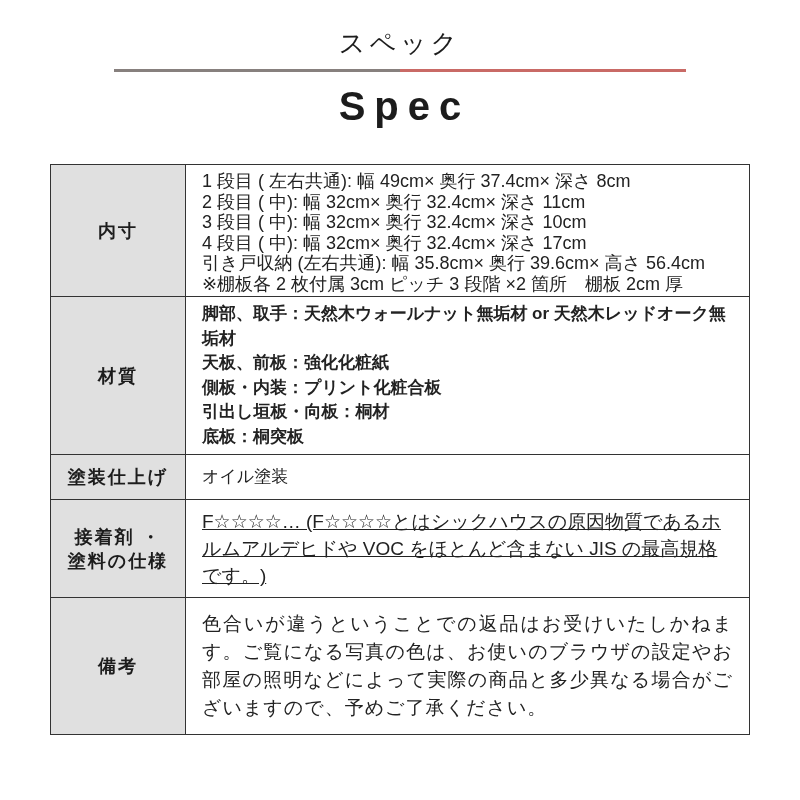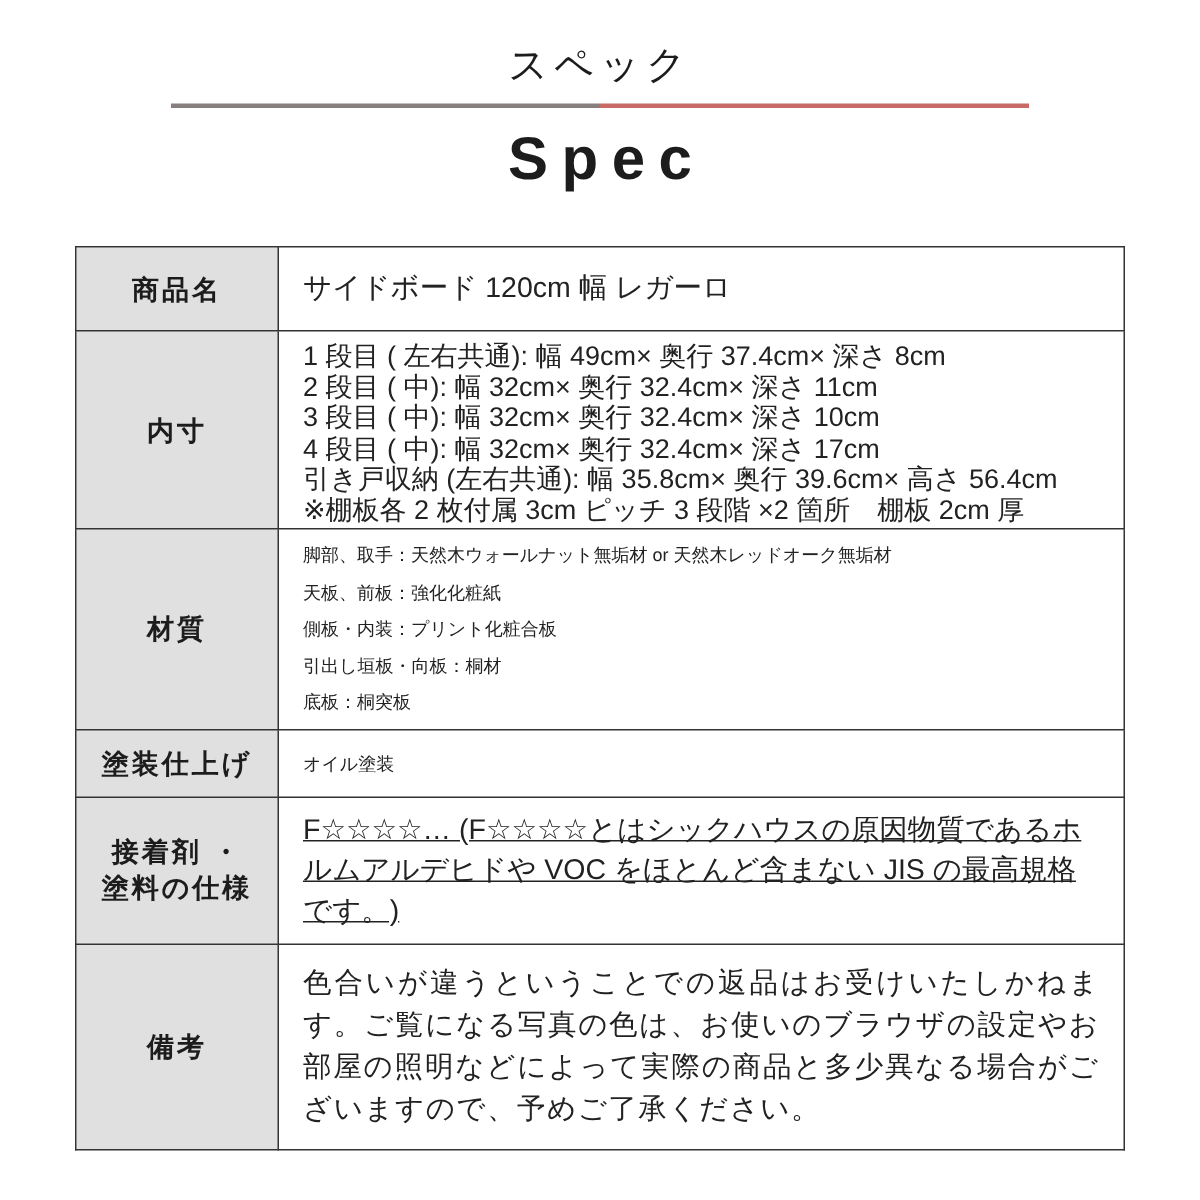--- a/index.html
+++ b/index.html
@@ -75,23 +75,23 @@
   }
 
   
   tr.row-product  { height: 56px; }
   tr.row-product td { font-size: 19px; }
   tr.row-size     { height: 60px; }
   tr.row-size td  { font-size: 19px; }
   tr.row-inner    { height: 130px; }
   tr.row-inner td { font-size: 18px; line-height: 20.5px; padding-top: 6px; padding-bottom: 2px; }
   tr.row-material { height: 125px; }
-  tr.row-material td { font-size: 12px; line-height: 24.5px; padding-top: 5px; padding-bottom: 5px; }
+  tr.row-material td { font-size: 17px; line-height: 24.5px; padding-top: 5px; padding-bottom: 5px; font-weight: bold; }
   tr.row-finish   { height: 45px; }
-  tr.row-finish td { font-size: 12px; }
+  tr.row-finish td { font-size: 17px; }
   tr.row-glue     { height: 68px; }
   tr.row-glue td  { font-size: 19px; line-height: 27px; text-decoration: underline; }
   tr.row-notes    { height: 137px; }
   tr.row-notes td {
     font-size: 19px;
     line-height: 28px;
     letter-spacing: 1px;
     text-align: justify;
   }
 </style>
@@ -104,24 +104,20 @@
     <h1 class="title-jp">スペック</h1>
     <div class="title-divider">
       <span class="seg-left"></span>
       <span class="seg-right"></span>
     </div>
     <h2 class="title-en">Spec</h2>
   </div>
 
   <table class="spec-table">
     <tbody id="spec-tbody">
-        <tr class="row-product">
-          <th>商品名</th>
-          <td>サイドボード 120cm 幅 レガーロ</td>
-        </tr>
         <tr class="row-inner">
           <th>内寸</th>
           <td>1 段目 ( 左右共通): 幅 49cm× 奥行 37.4cm× 深さ 8cm
 2 段目 ( 中): 幅 32cm× 奥行 32.4cm× 深さ 11cm
 3 段目 ( 中): 幅 32cm× 奥行 32.4cm× 深さ 10cm
 4 段目 ( 中): 幅 32cm× 奥行 32.4cm× 深さ 17cm
 引き戸収納 (左右共通): 幅 35.8cm× 奥行 39.6cm× 高さ 56.4cm
 ※棚板各 2 枚付属 3cm ピッチ 3 段階 ×2 箇所　棚板 2cm 厚</td>
         </tr>
         <tr class="row-material">

